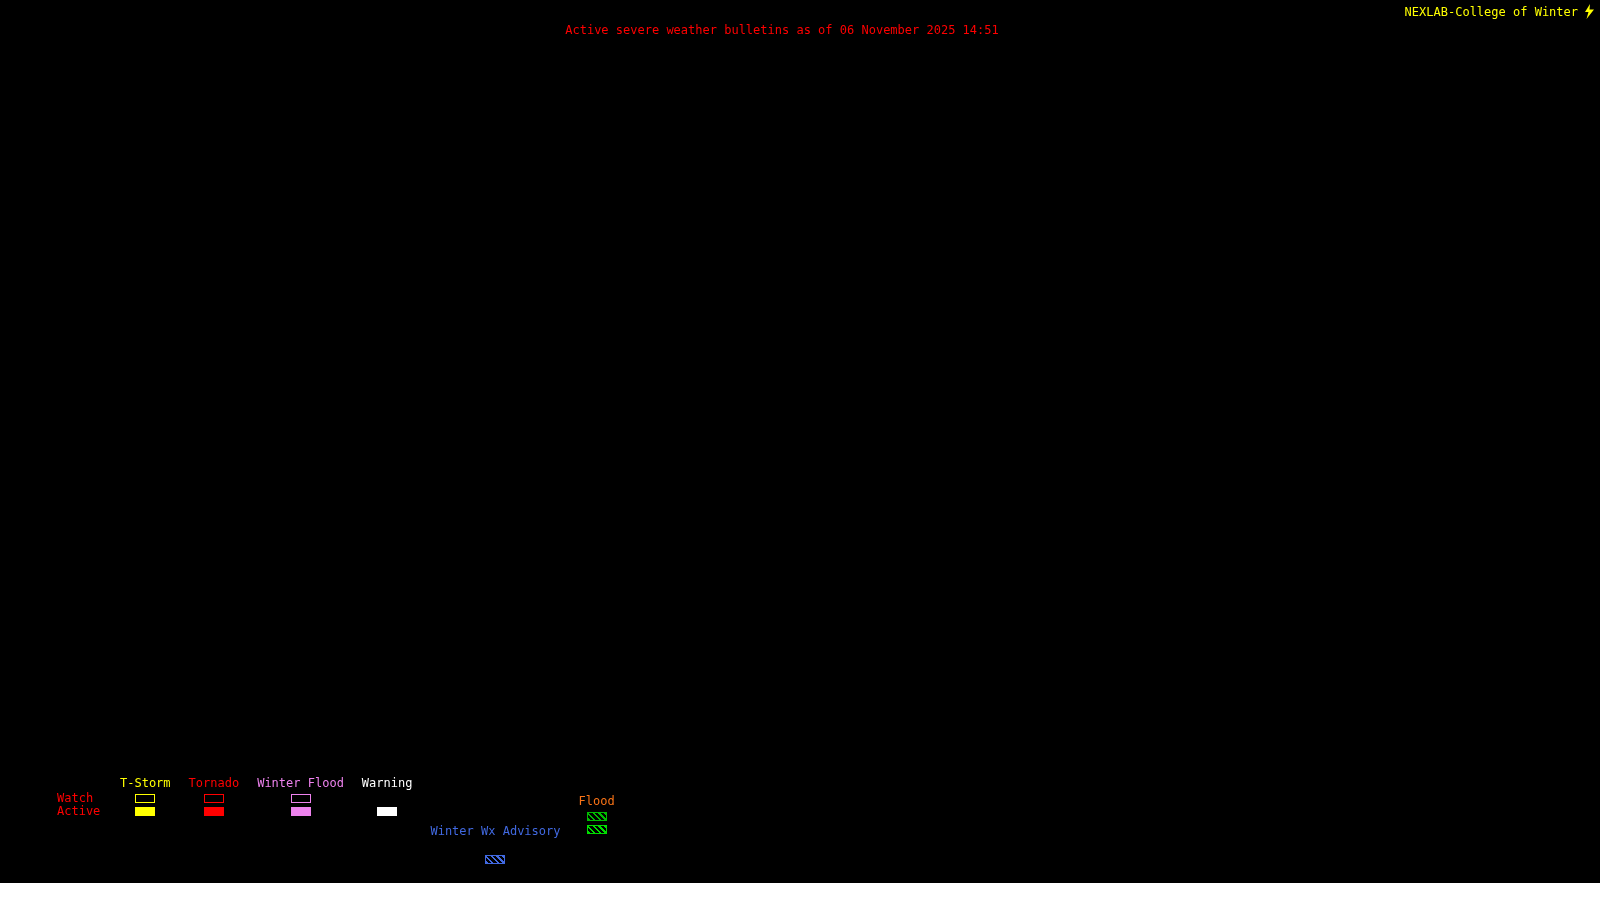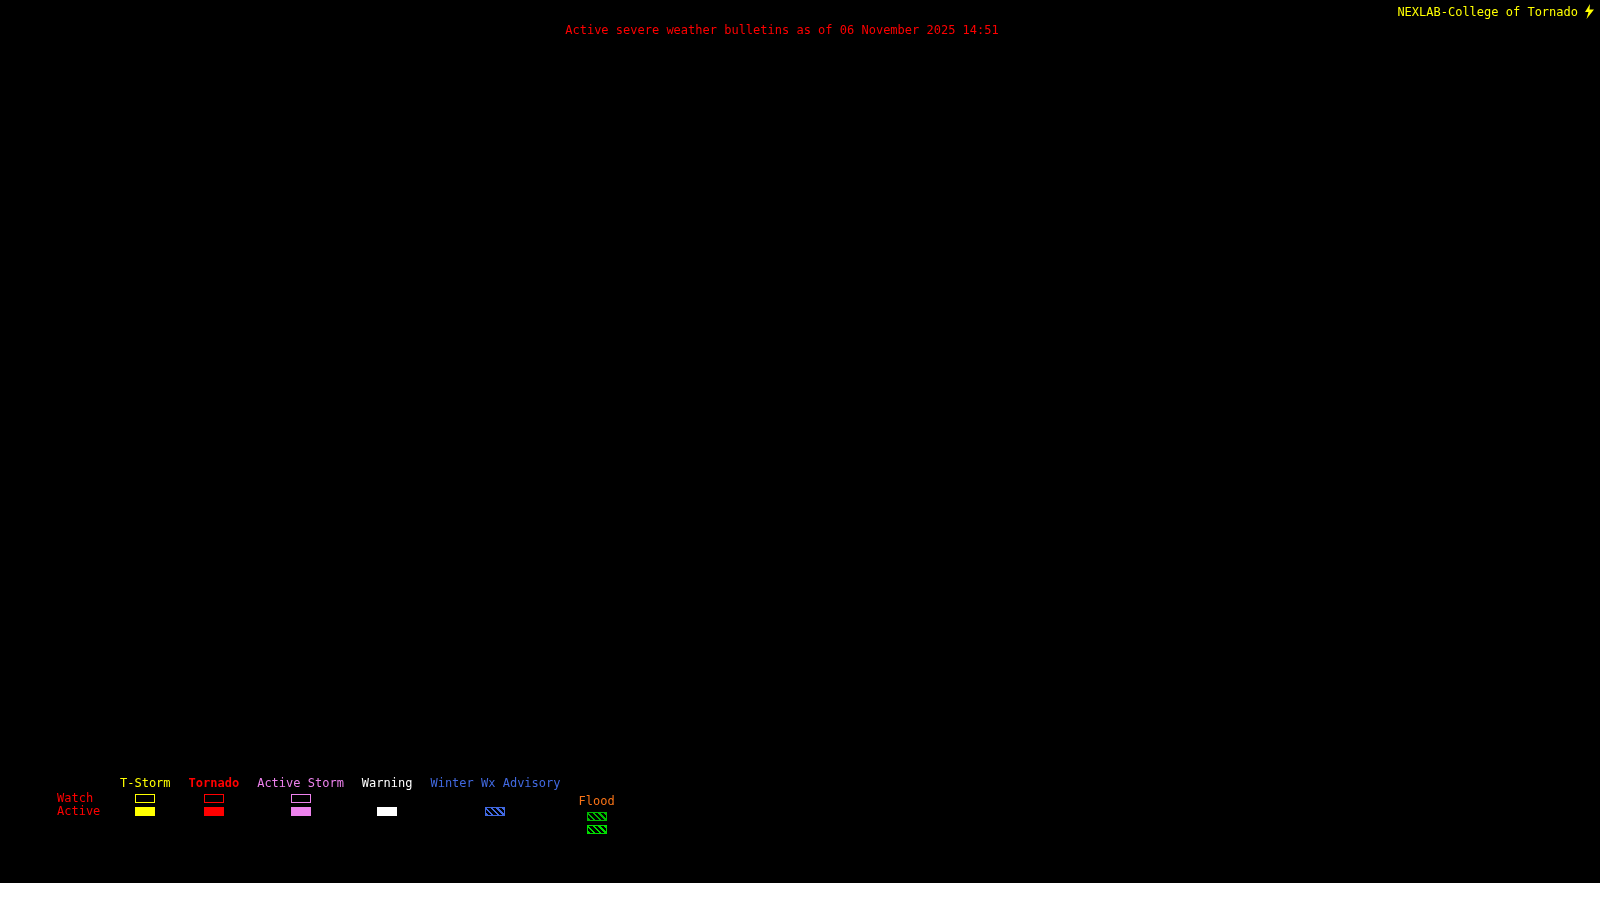--- a/index.html
+++ b/index.html
@@ -103,21 +103,21 @@
     width: 20px;
     height: 9px;
   }
 </style>
 </head>
 <body style="background: rgb(0, 0, 0);">
 
 <div class="map-canvas">
 
   <div class="brand" style="color: rgb(255, 255, 0);">
-    <span>NEXLAB-College of Tornado</span>
+    <span>NEXLAB-College of Winter</span>
     <svg class="brand-icon" viewBox="0 0 13 15" xmlns="http://www.w3.org/2000/svg">
       <polygon points="7,0 2,8 5.5,8 3.5,15 11,5.5 6.5,5.5" fill="currentColor"></polygon>
     </svg>
   </div>
 
   <div class="map-title" style="color: rgb(255, 0, 0);">Active severe weather bulletins as of 06 November 2025 14:51</div>
 
   <div class="legend">
     <div class="legend-rowlabels" style="color: rgb(255, 0, 0);">
       <div class="legend-rowlabel">Watch</div>
@@ -128,51 +128,51 @@
     <div class="legend-col-label" style="color: rgb(255, 255, 0);">T-Storm</div>
     <div class="swatch-row">
       <span class="swatch" style="border: 1px solid rgb(255, 255, 0);"></span>
     </div>
     <div class="swatch-row">
       <span class="swatch" style="background: rgb(255, 255, 0);"></span>
     </div>
   </div>
 
   <div class="legend-col">
-    <div class="legend-col-label" style="color: rgb(255, 0, 0); font-weight: bold;">Tornado</div>
+    <div class="legend-col-label" style="color: rgb(255, 0, 0);">Tornado</div>
     <div class="swatch-row">
       <span class="swatch" style="border: 1px solid rgb(255, 0, 0);"></span>
     </div>
     <div class="swatch-row">
       <span class="swatch" style="background: rgb(255, 0, 0);"></span>
     </div>
   </div>
 
   <div class="legend-col">
-    <div class="legend-col-label" style="color: rgb(238, 130, 238);">Active Storm</div>
+    <div class="legend-col-label" style="color: rgb(238, 130, 238);">Winter Flood</div>
     <div class="swatch-row">
       <span class="swatch" style="border: 1px solid rgb(238, 130, 238);"></span>
     </div>
     <div class="swatch-row">
       <span class="swatch" style="background: rgb(238, 130, 238);"></span>
     </div>
   </div>
 
   <div class="legend-col">
     <div class="legend-col-label" style="color: rgb(255, 255, 255);">Warning</div>
     <div class="swatch-row">
       <span class="swatch" style="visibility: hidden;"></span>
     </div>
     <div class="swatch-row">
       <span class="swatch" style="background: rgb(255, 255, 255);"></span>
     </div>
   </div>
 
   <div class="legend-col">
-    <div class="legend-col-label" style="color: rgb(65, 105, 225);">Winter Wx Advisory</div>
+    <div class="legend-col-label" style="color: rgb(65, 105, 225); margin-top: 48px;">Winter Wx Advisory</div>
     <div class="swatch-row">
       <span class="swatch" style="visibility: hidden;"></span>
     </div>
     <div class="swatch-row">
       <span class="swatch" style="border: 1px solid rgb(65, 105, 225); background: repeating-linear-gradient(45deg, rgb(65, 105, 225) 0px, rgb(65, 105, 225) 1.5px, transparent 1.5px, transparent 4px);"></span>
     </div>
   </div>
 
   <div class="legend-col">
     <div class="legend-col-label" style="color: #f97316; margin-top: 18px;">Flood</div>

